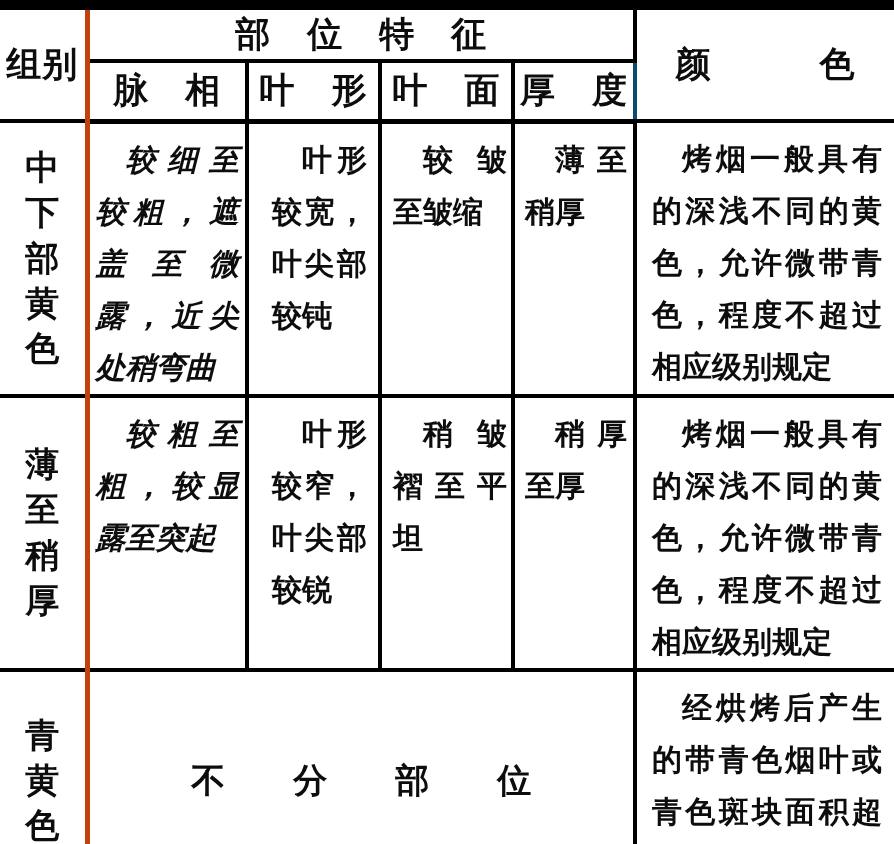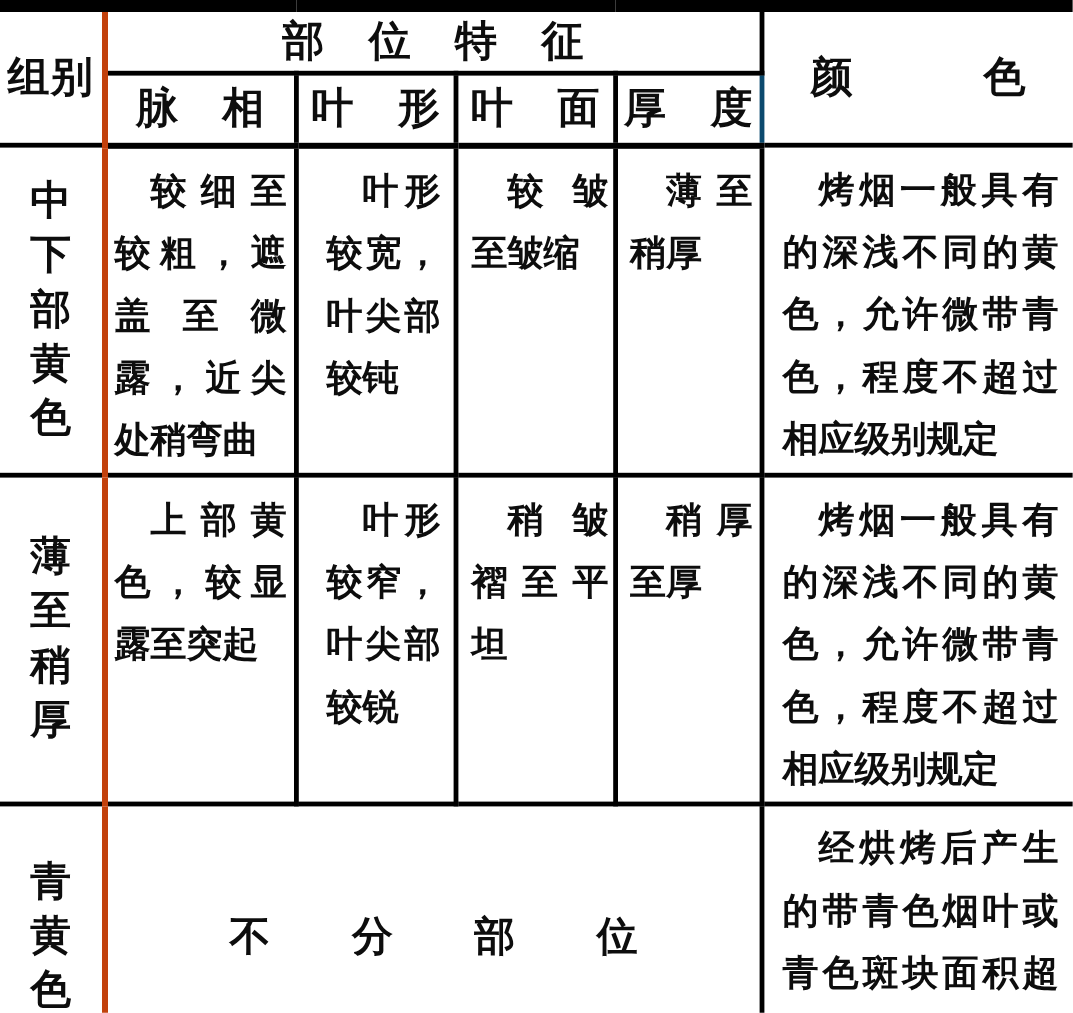--- a/index.html
+++ b/index.html
@@ -65,21 +65,21 @@
   .body-cell { vertical-align: top; }
   .para {
     font-size: 30px;
     line-height: 52px;
     text-align: justify;
     text-justify: inter-character;
     text-indent: 1em;
     margin: 0;
     padding-top: 10px;
   }
-  .pad-vein    { padding-left: 6px;  padding-right: 6px;  }
+  .pad-vein    { padding-left: 6px;  padding-right: 6px; font-style: italic;  }
   .pad-shape   { padding-left: 23px; padding-right: 11px; }
   .pad-surface { padding-left: 11px; padding-right: 4px; }
   .pad-thick   { padding-left: 10px; padding-right: 6px; }
   .pad-color   { padding-left: 15px; padding-right: 12px; }
 
   
   .merged-cell {
     vertical-align: middle;
     text-align: center;
     font-size: 34px;
@@ -131,21 +131,21 @@
     <td class="col-last body-cell">
       <p class="para pad-color">烤烟一般具有的深浅不同的黄色，允许微带青色，程度不超过相应级别规定</p>
     </td>
   </tr>
 
   <tr style="height:240px">
     <td class="col-first group-cell">
       <div class="vtext">薄至稍厚</div>
     </td>
     <td class="body-cell">
-      <p class="para pad-vein">上部黄色，较显露至突起</p>
+      <p class="para pad-vein">较粗至粗，较显露至突起</p>
     </td>
     <td class="body-cell">
       <p class="para pad-shape">叶形较窄，叶尖部较锐</p>
     </td>
     <td class="body-cell">
       <p class="para pad-surface">稍皱褶至平坦</p>
     </td>
     <td class="body-cell">
       <p class="para pad-thick">稍厚至厚</p>
     </td>

